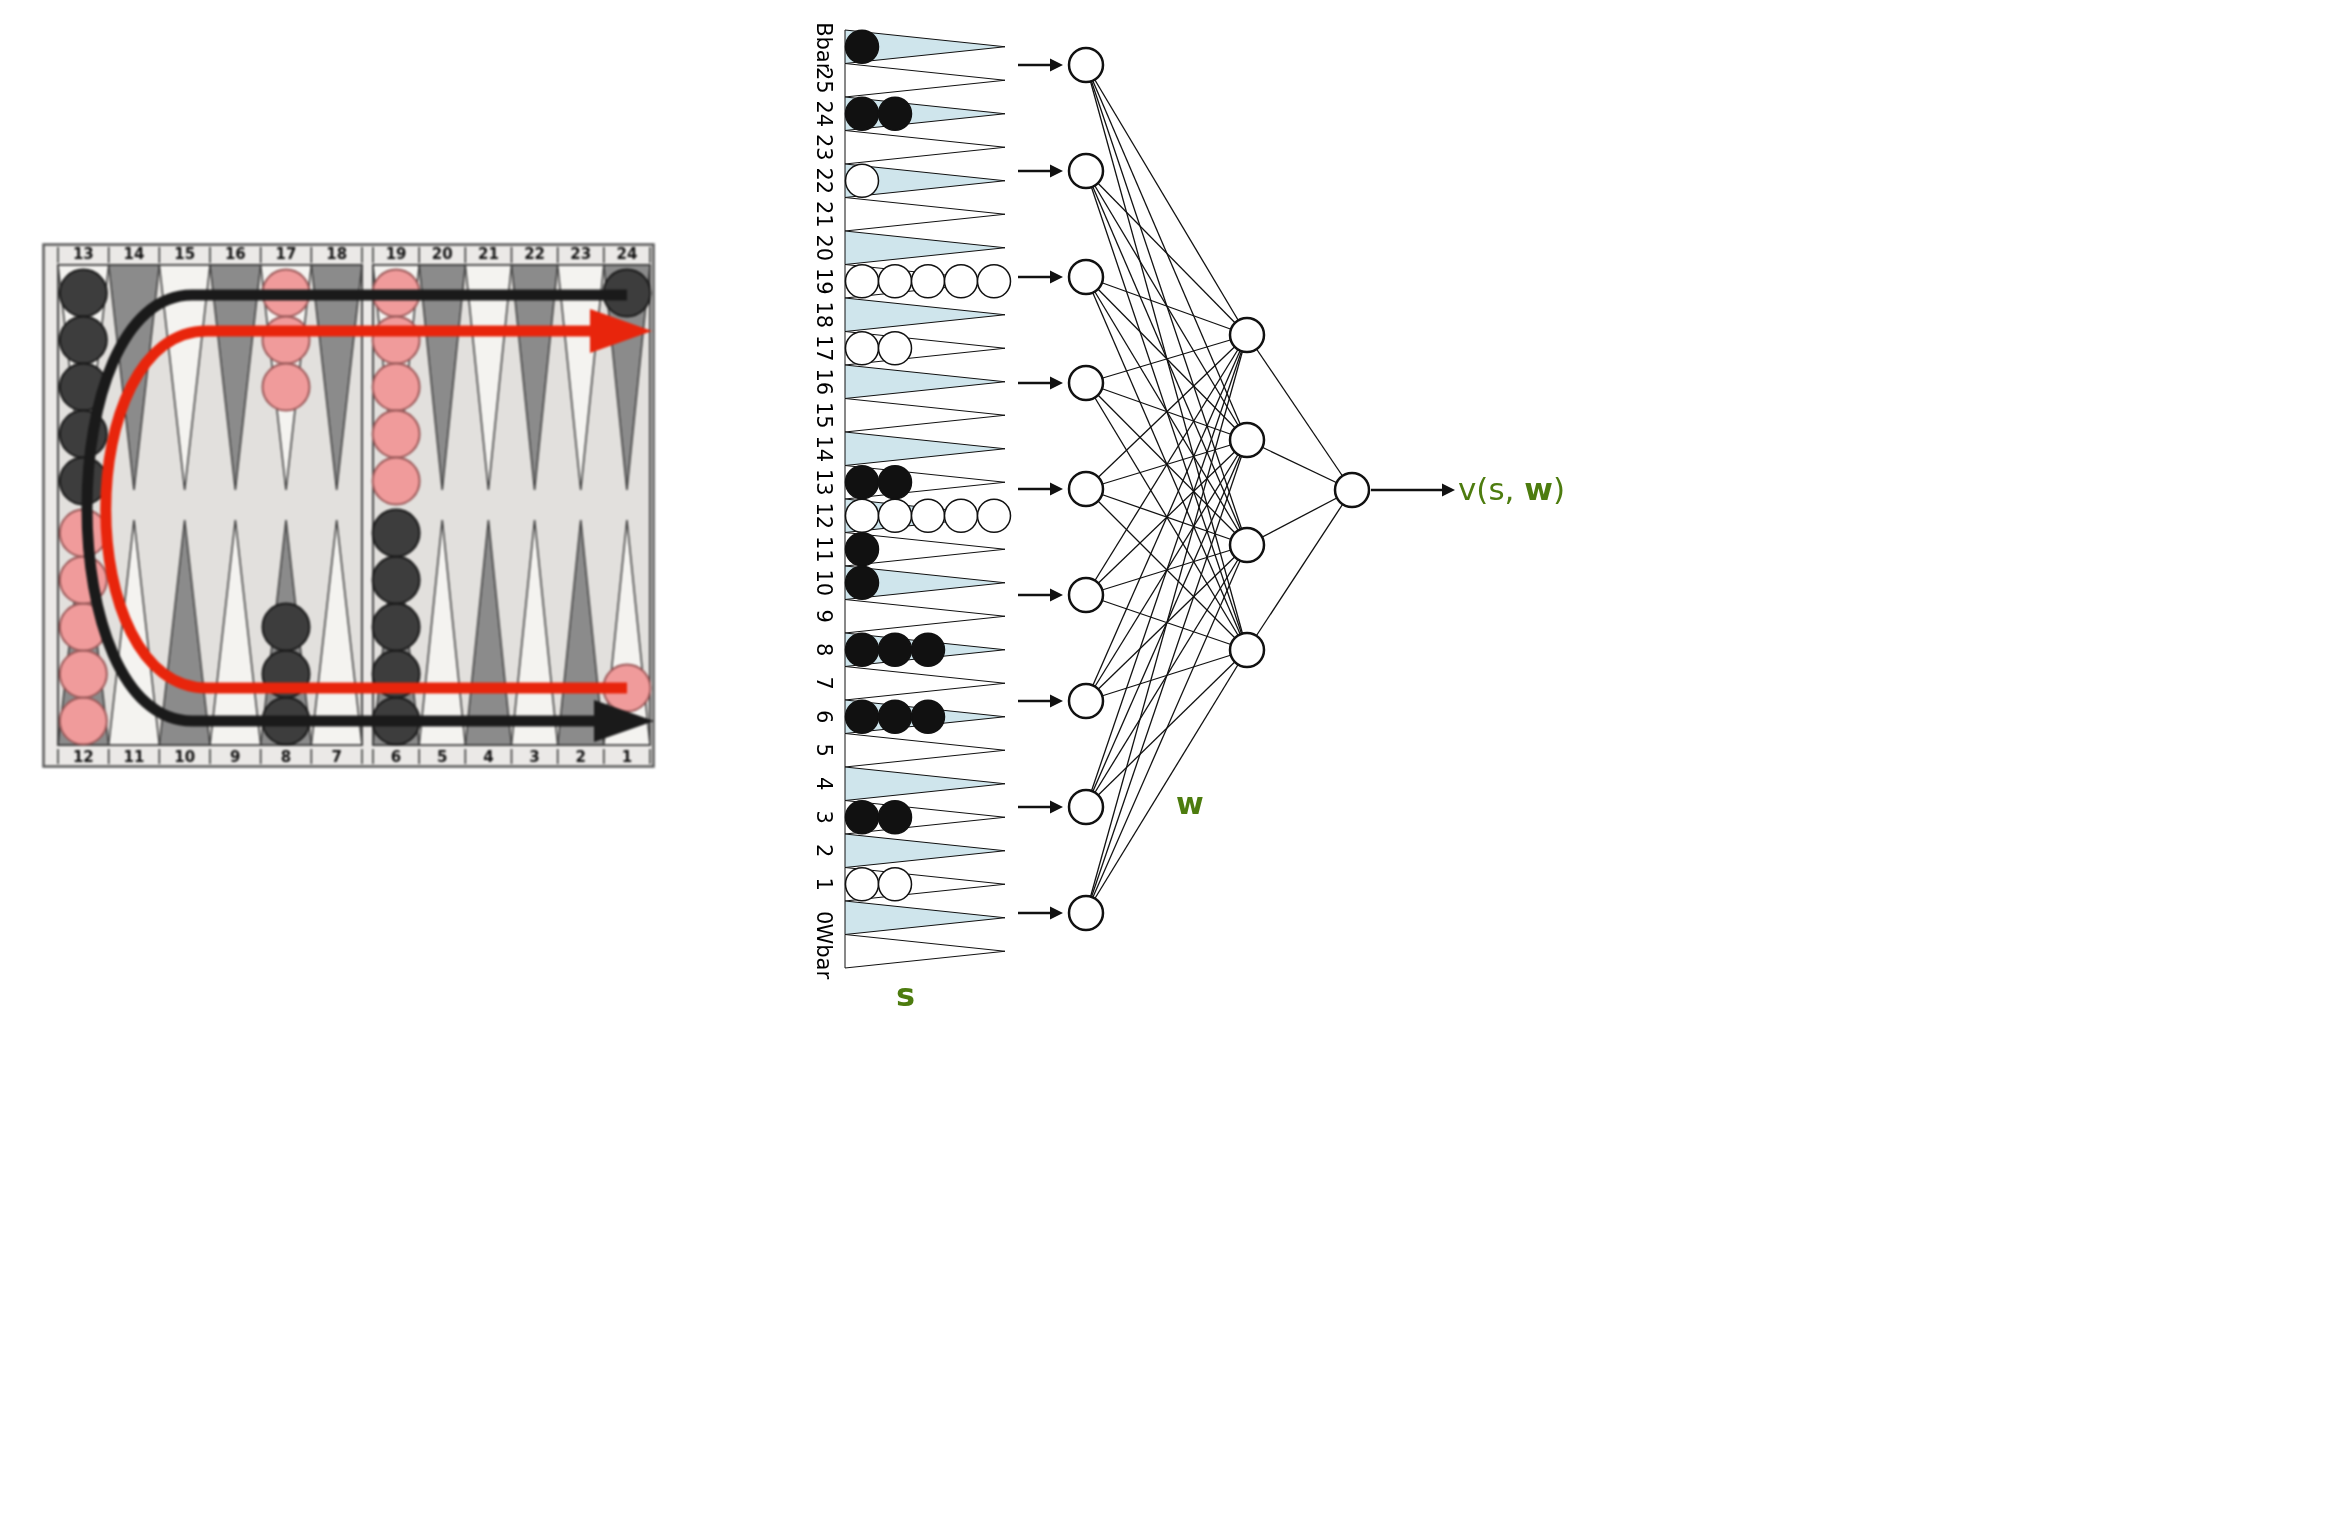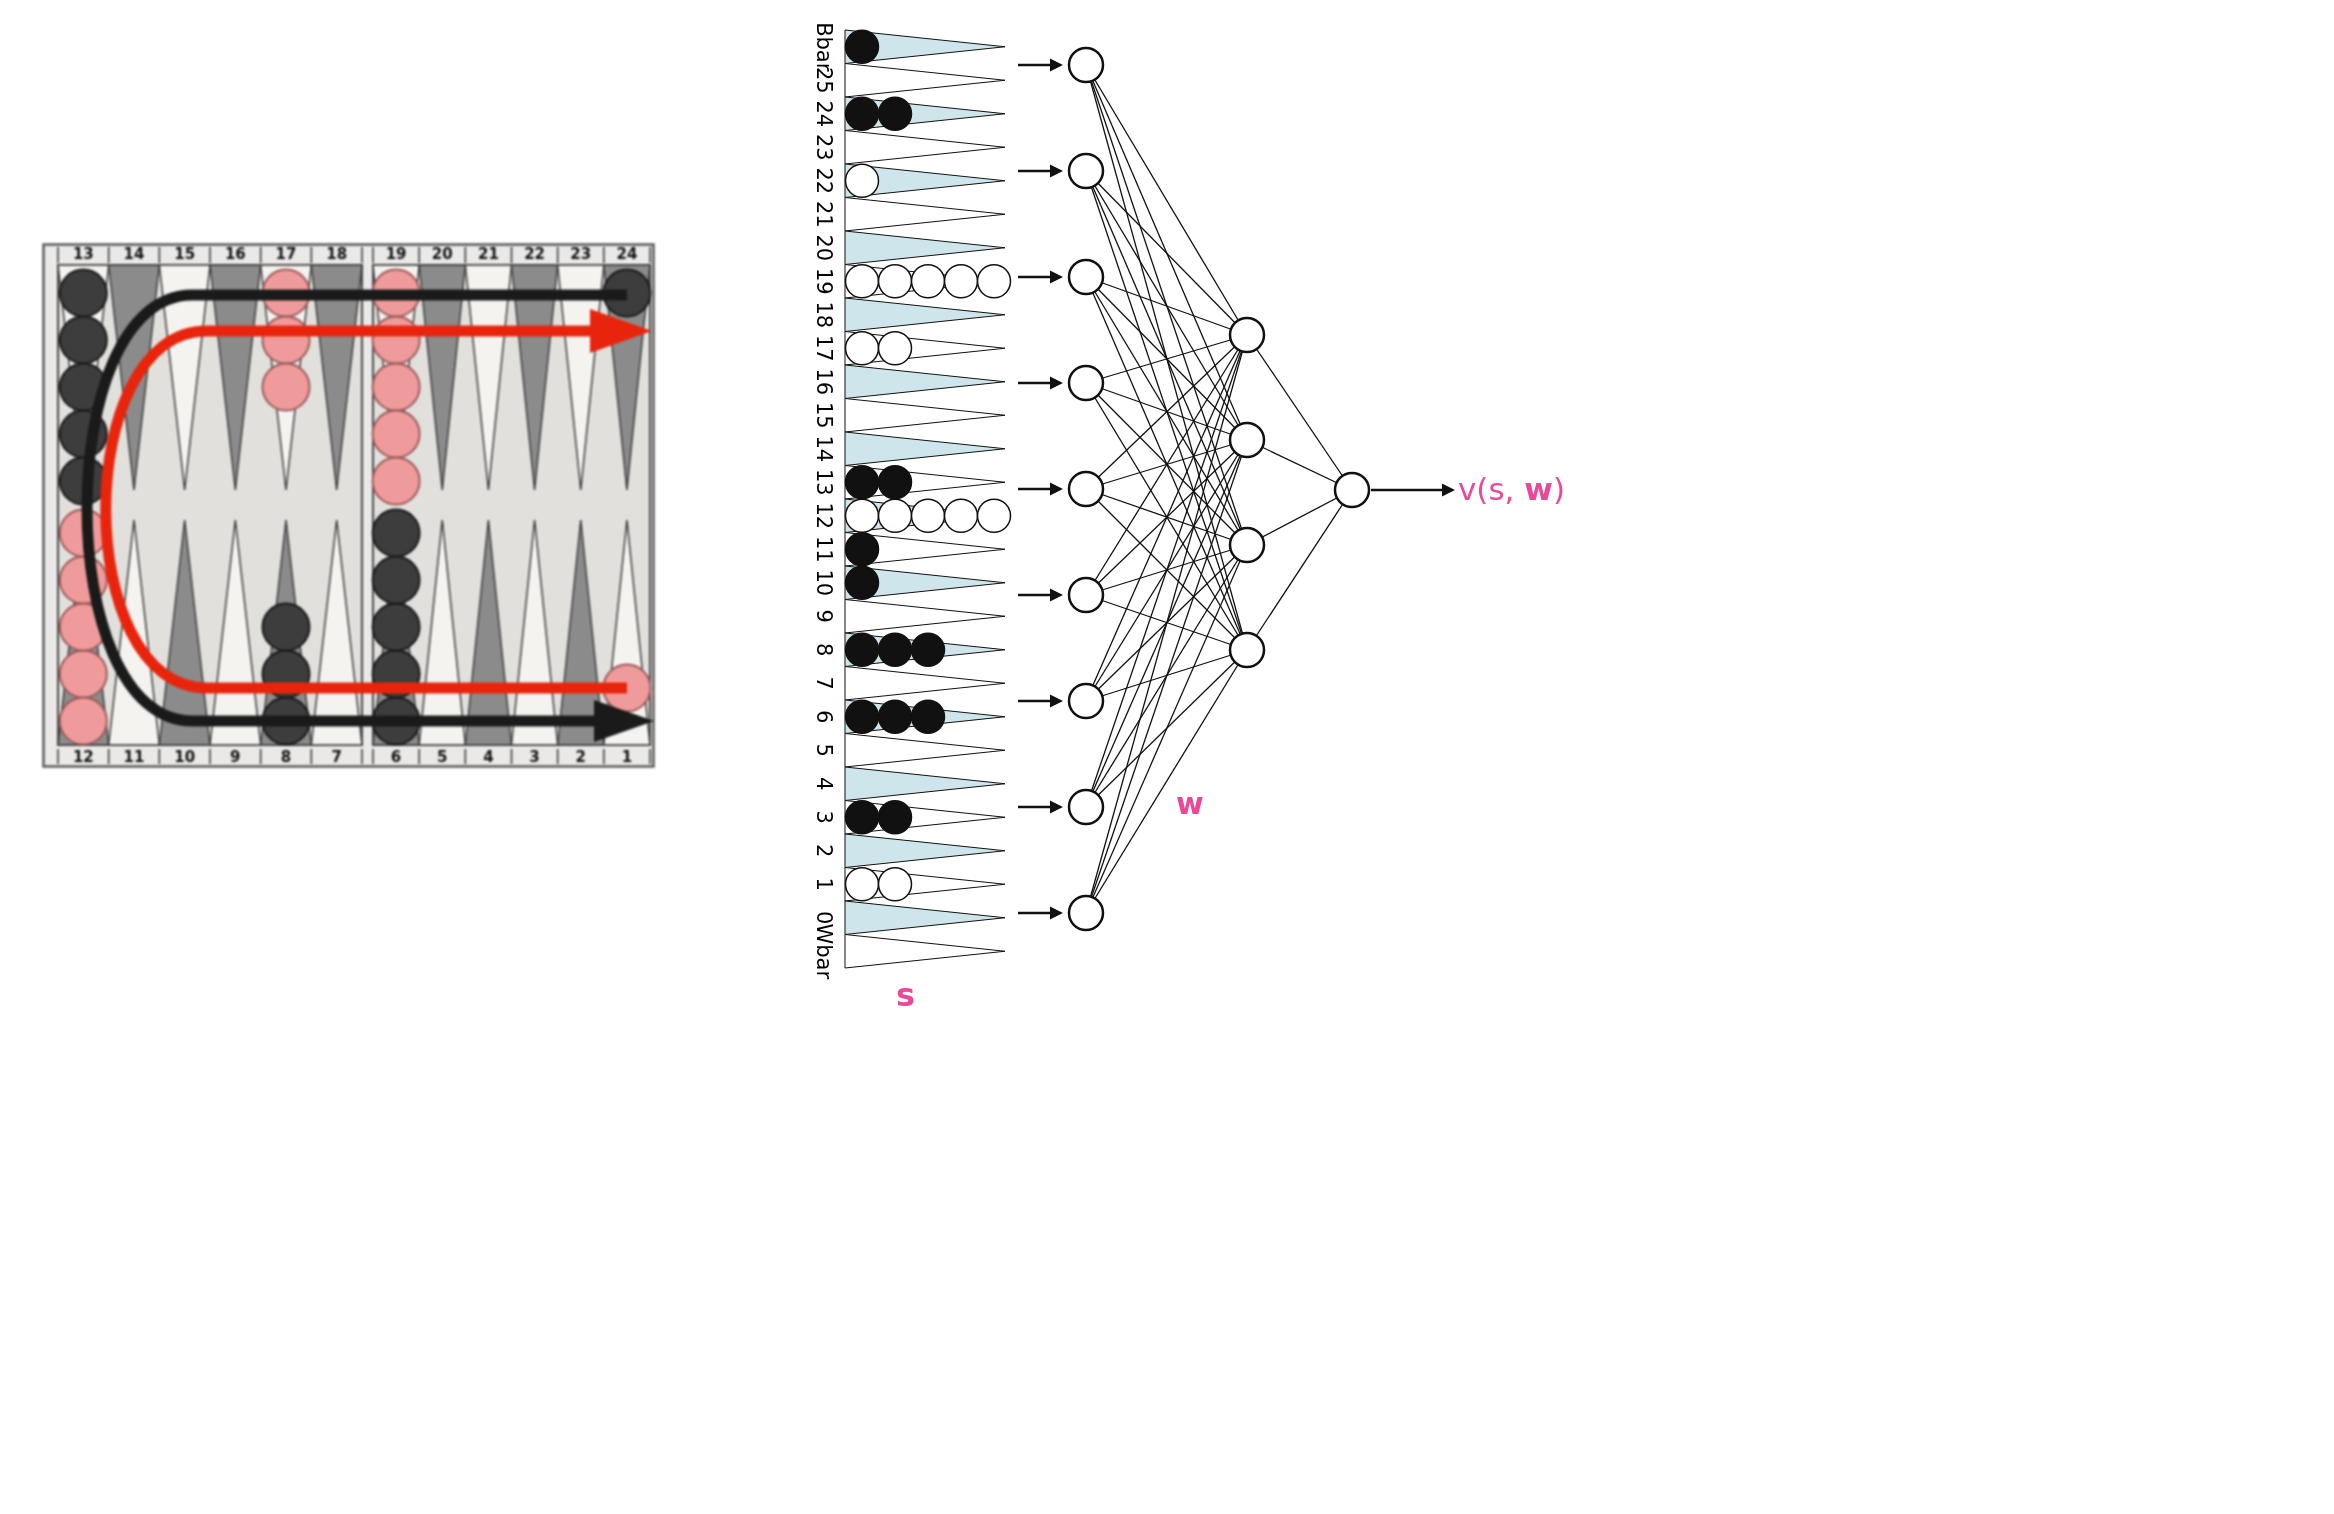--- a/index.html
+++ b/index.html
@@ -15,21 +15,21 @@
     position: absolute;
     left: 42px;
     top: 243px;
     filter: blur(1.2px);
   }
   #network-svg {
     position: absolute;
     left: 790px;
     top: 8px;
   }
-  .fig-label { position: absolute; color: #ec4899; white-space: nowrap; }
+  .fig-label { position: absolute; color: #4d7c0f; white-space: nowrap; }
   #state-label   { left: 896px;  top: 976px; font-size: 32px; font-weight: bold; }
   #weights-label { left: 1176px; top: 786px; font-size: 30px; font-weight: bold; }
   #value-label   { left: 1458px; top: 471px; font-size: 31px; }
   #value-label .bold { font-weight: bold; }
 </style>
 </head>
 <body>
 
 <div class="page">
 

